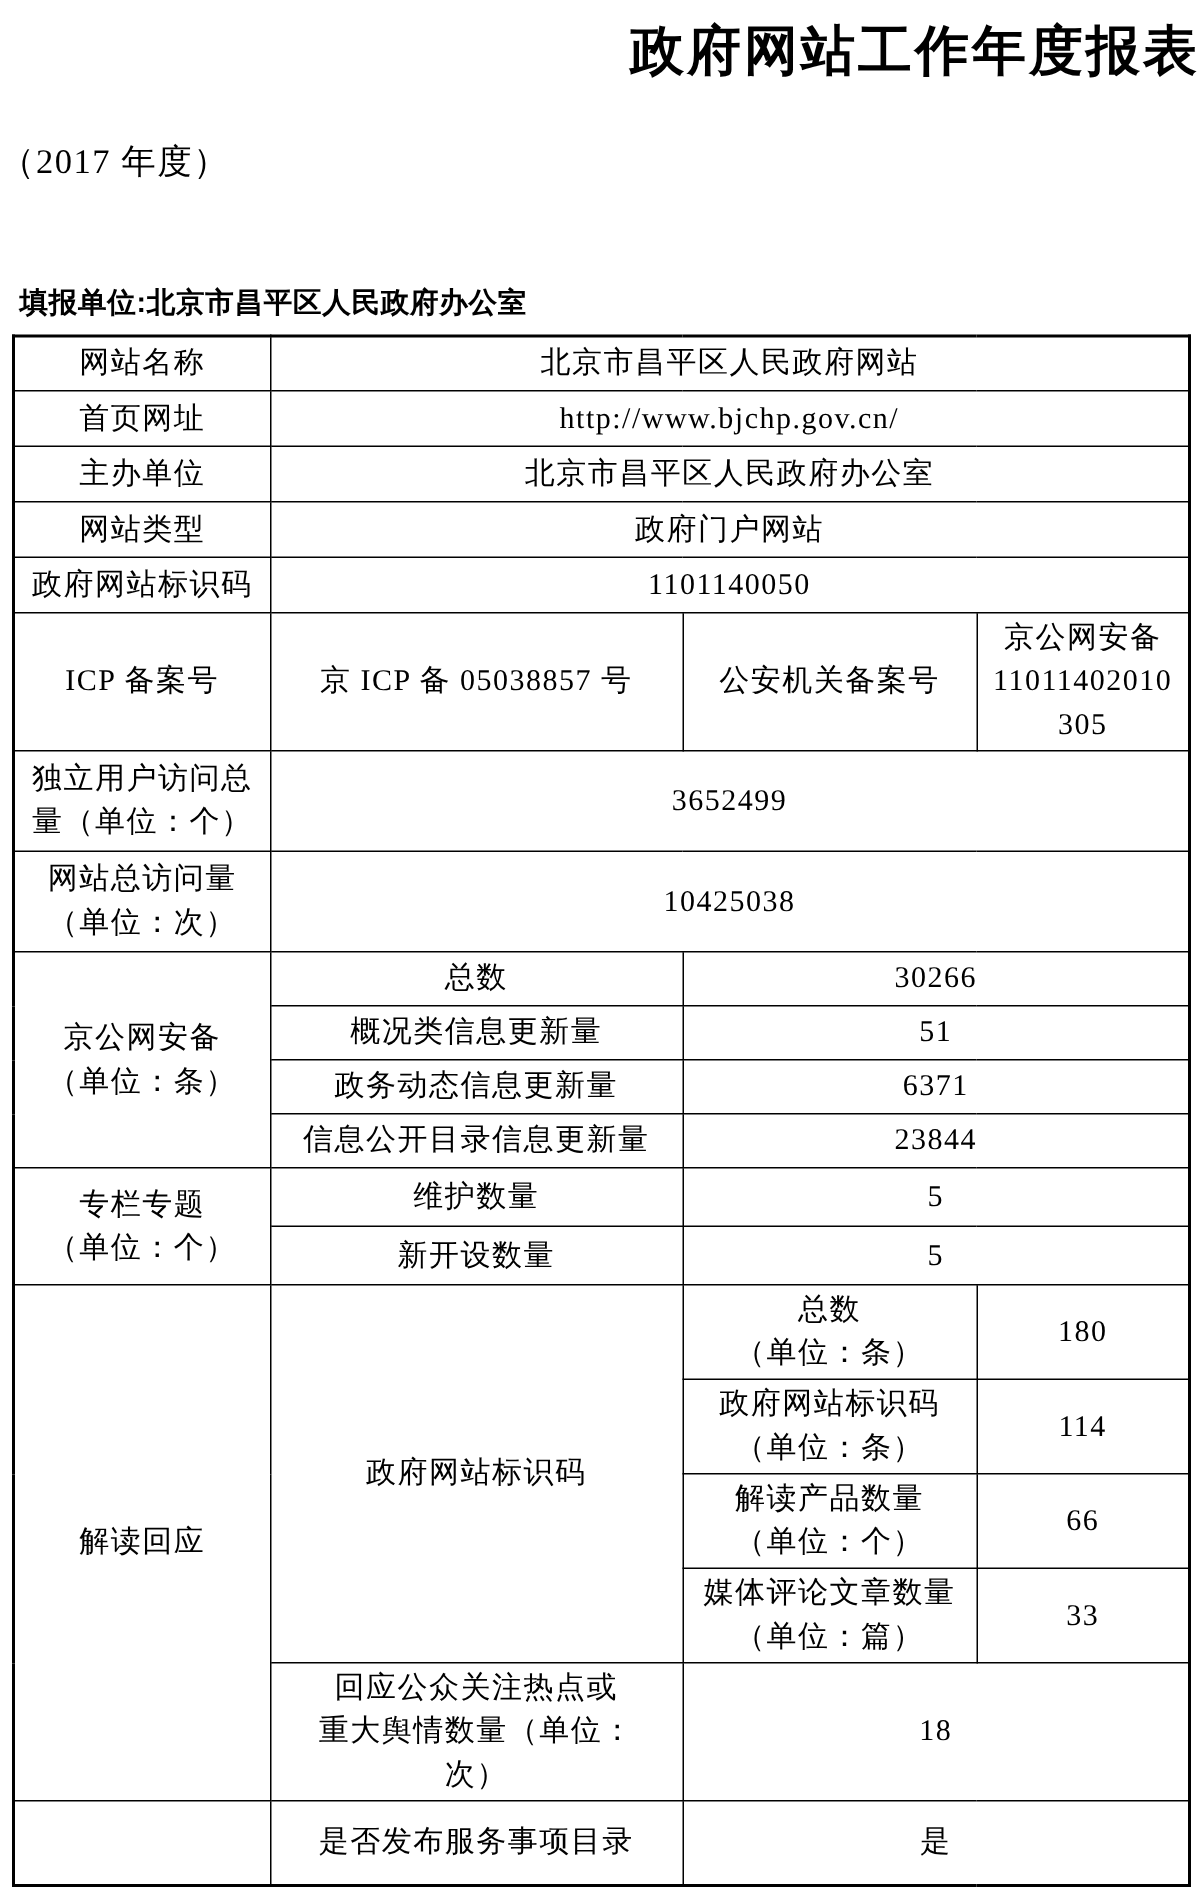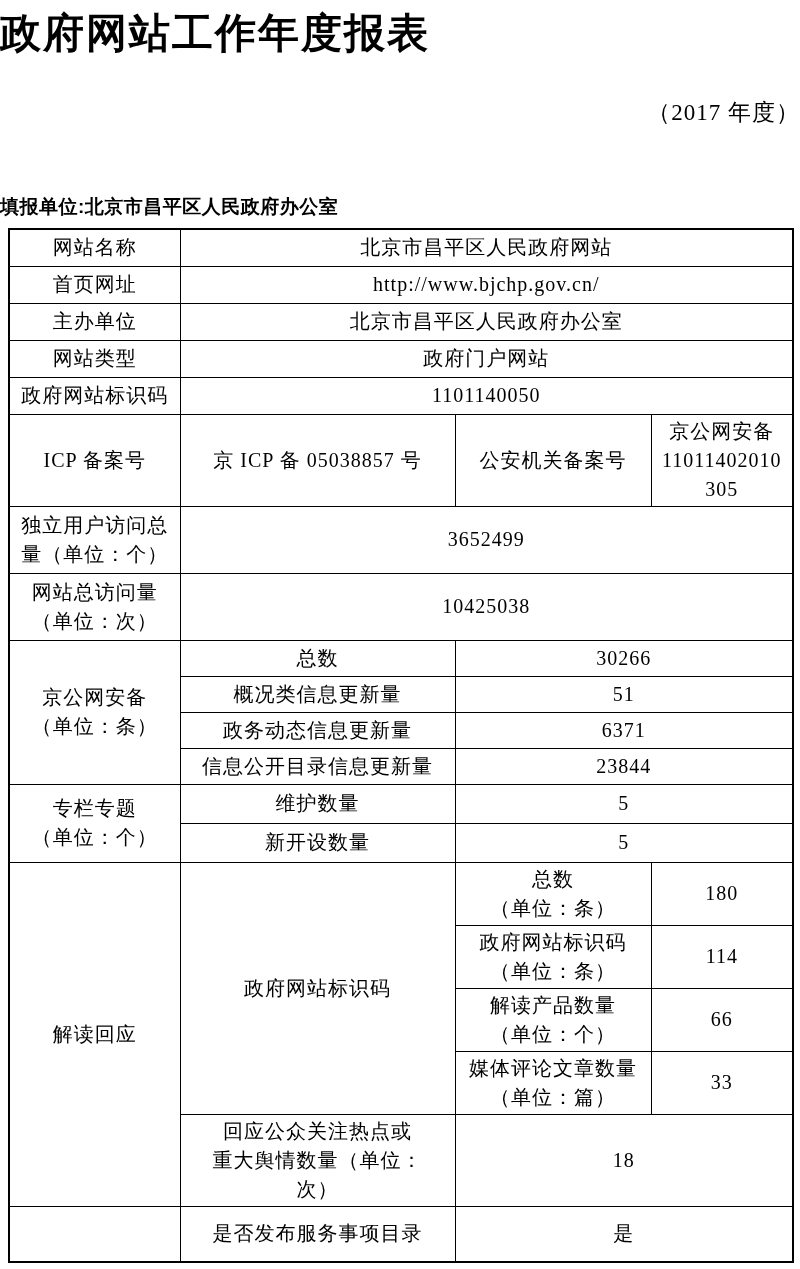--- a/index.html
+++ b/index.html
@@ -9,35 +9,35 @@
     color: #000000;
   }
   body {
     width: 800px;
     height: 1269px;
     font-family: "Liberation Serif", "DejaVu Serif", serif;
     overflow: hidden;
   }
   .page-title {
     margin: 14px 0 0 0;
-    text-align: left;
-    font-family: Liberation Mono, monospace;
+    text-align: right;
+    font-family: Liberation Sans, sans-serif;
     font-weight: bold;
-    font-size: 41px;
+    font-size: 36px;
     letter-spacing: 2px;
     line-height: 1.1;
   }
   .page-subtitle {
     margin-top: 38px;
-    text-align: right;
+    text-align: left;
     font-size: 23px;
     letter-spacing: 1px;
   }
   .reporting-unit {
-    margin: 66px 0 8px 0;
+    margin: 66px 0 8px 13px;
     font-family: "Liberation Sans", "DejaVu Sans", sans-serif;
     font-weight: bold;
     font-size: 19px;
     letter-spacing: 0.5px;
   }
   table.report {
     border-collapse: collapse;
     table-layout: fixed;
     margin-left: 8px;
     width: 784px;

